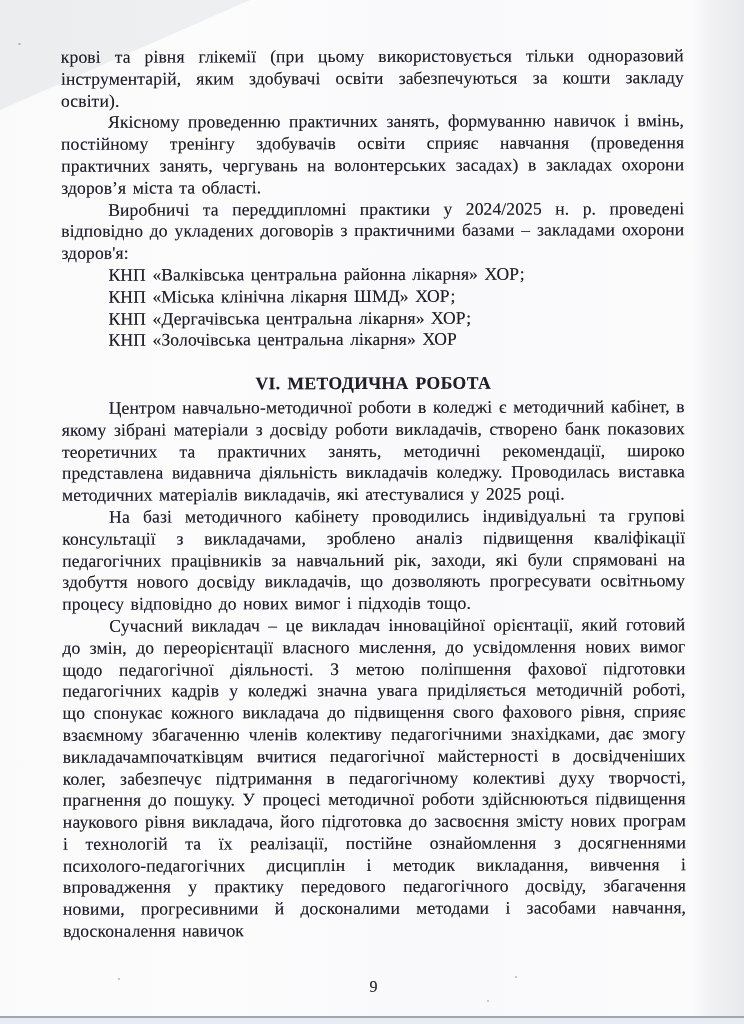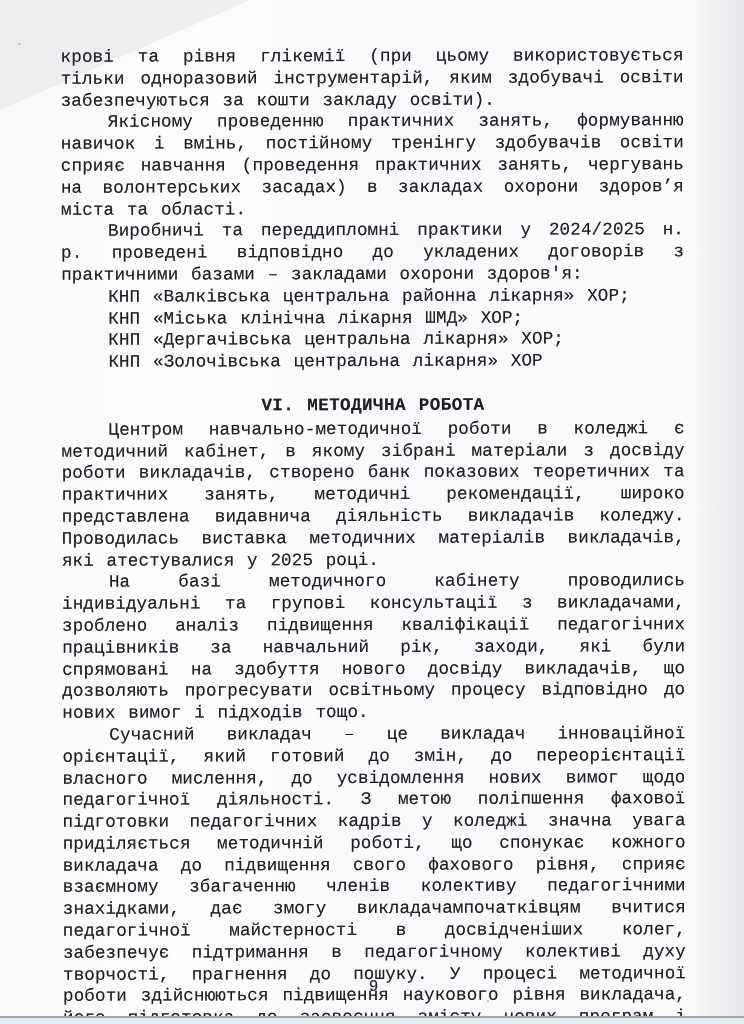--- a/index.html
+++ b/index.html
@@ -1,21 +1,21 @@
 <!DOCTYPE html>
 <html lang="uk"><head>
 <meta charset="utf-8">
 <style>
   html,body{margin:0;padding:0;background:#ffffff;}
   .page{
     position:relative;
     width:744px;height:1024px;
     overflow:hidden;
     background:linear-gradient(90deg,#fafafb 0%,#fcfcfd 28%,#f9f9fb 55%,#fbfbfc 100%);
-    font-family:Liberation Mono, monospace;
+    font-family:Liberation Serif, serif;
     color:#1f1f28;
   }
   
   .corner-shade{
     position:absolute;left:0;top:0;width:250px;height:110px;
     background:rgba(168,172,182,0.16);
     clip-path:polygon(0 0,250px 0,0 110px);
     pointer-events:none;
   }
   

